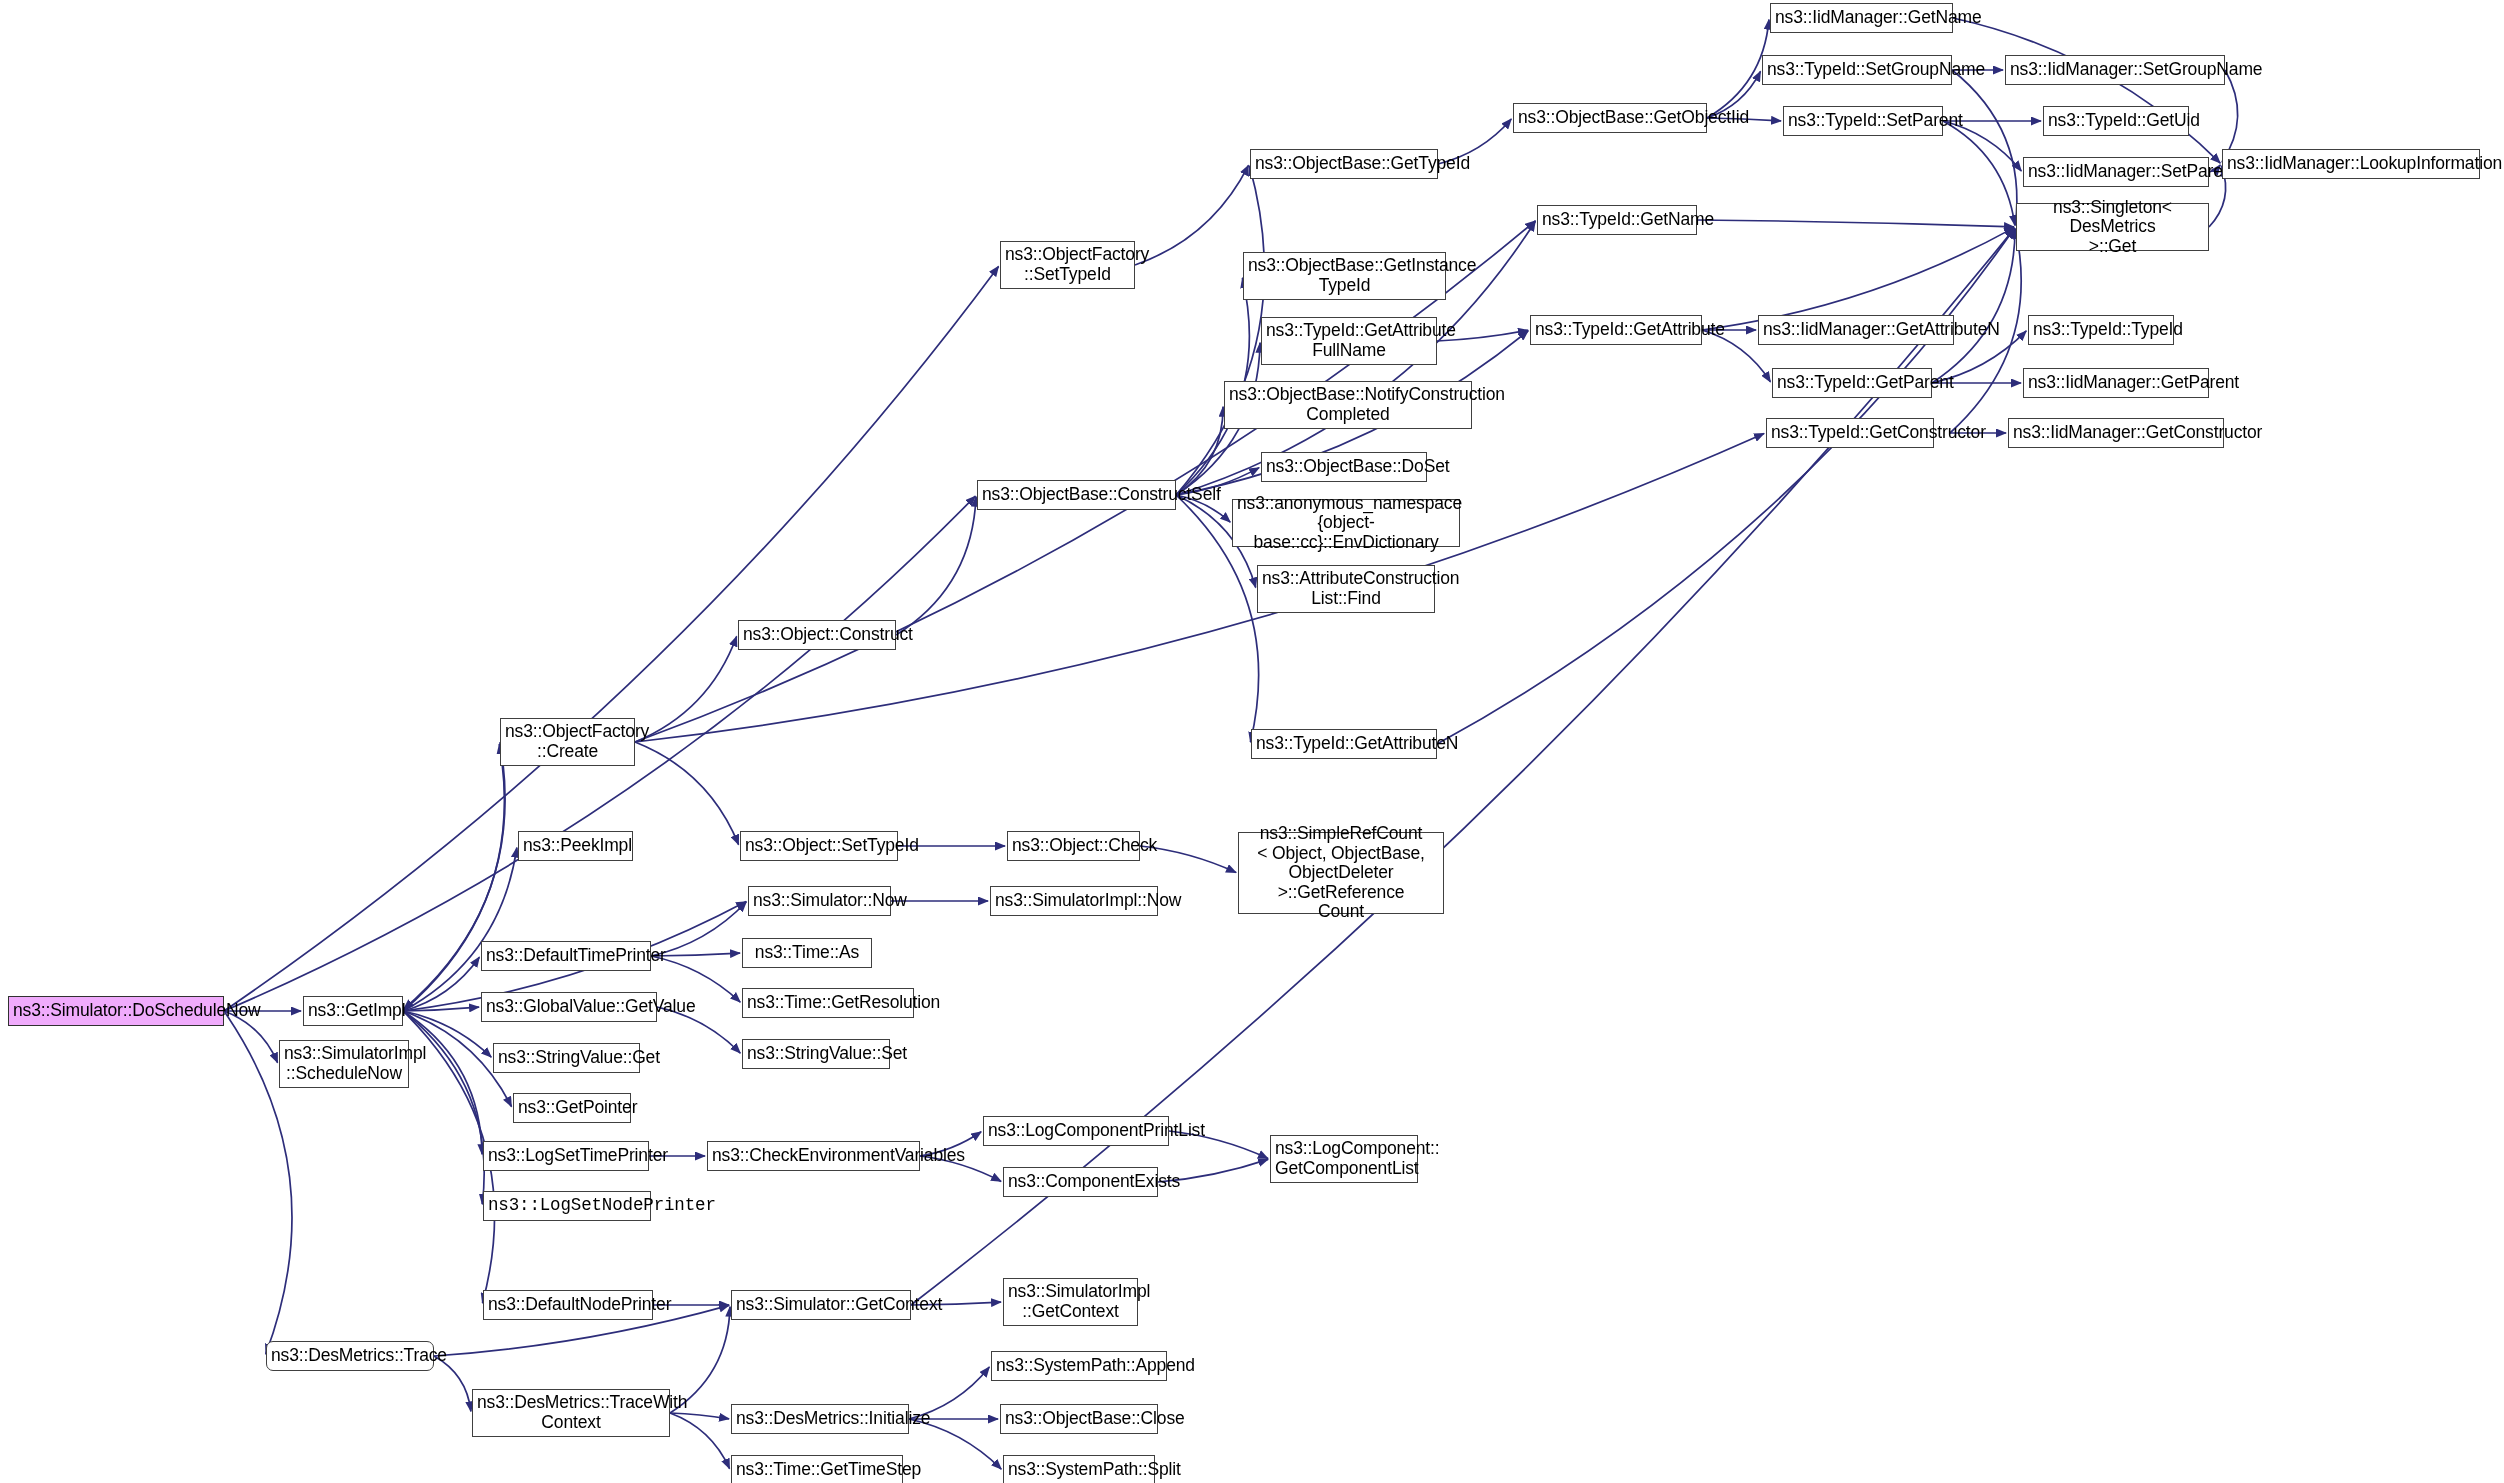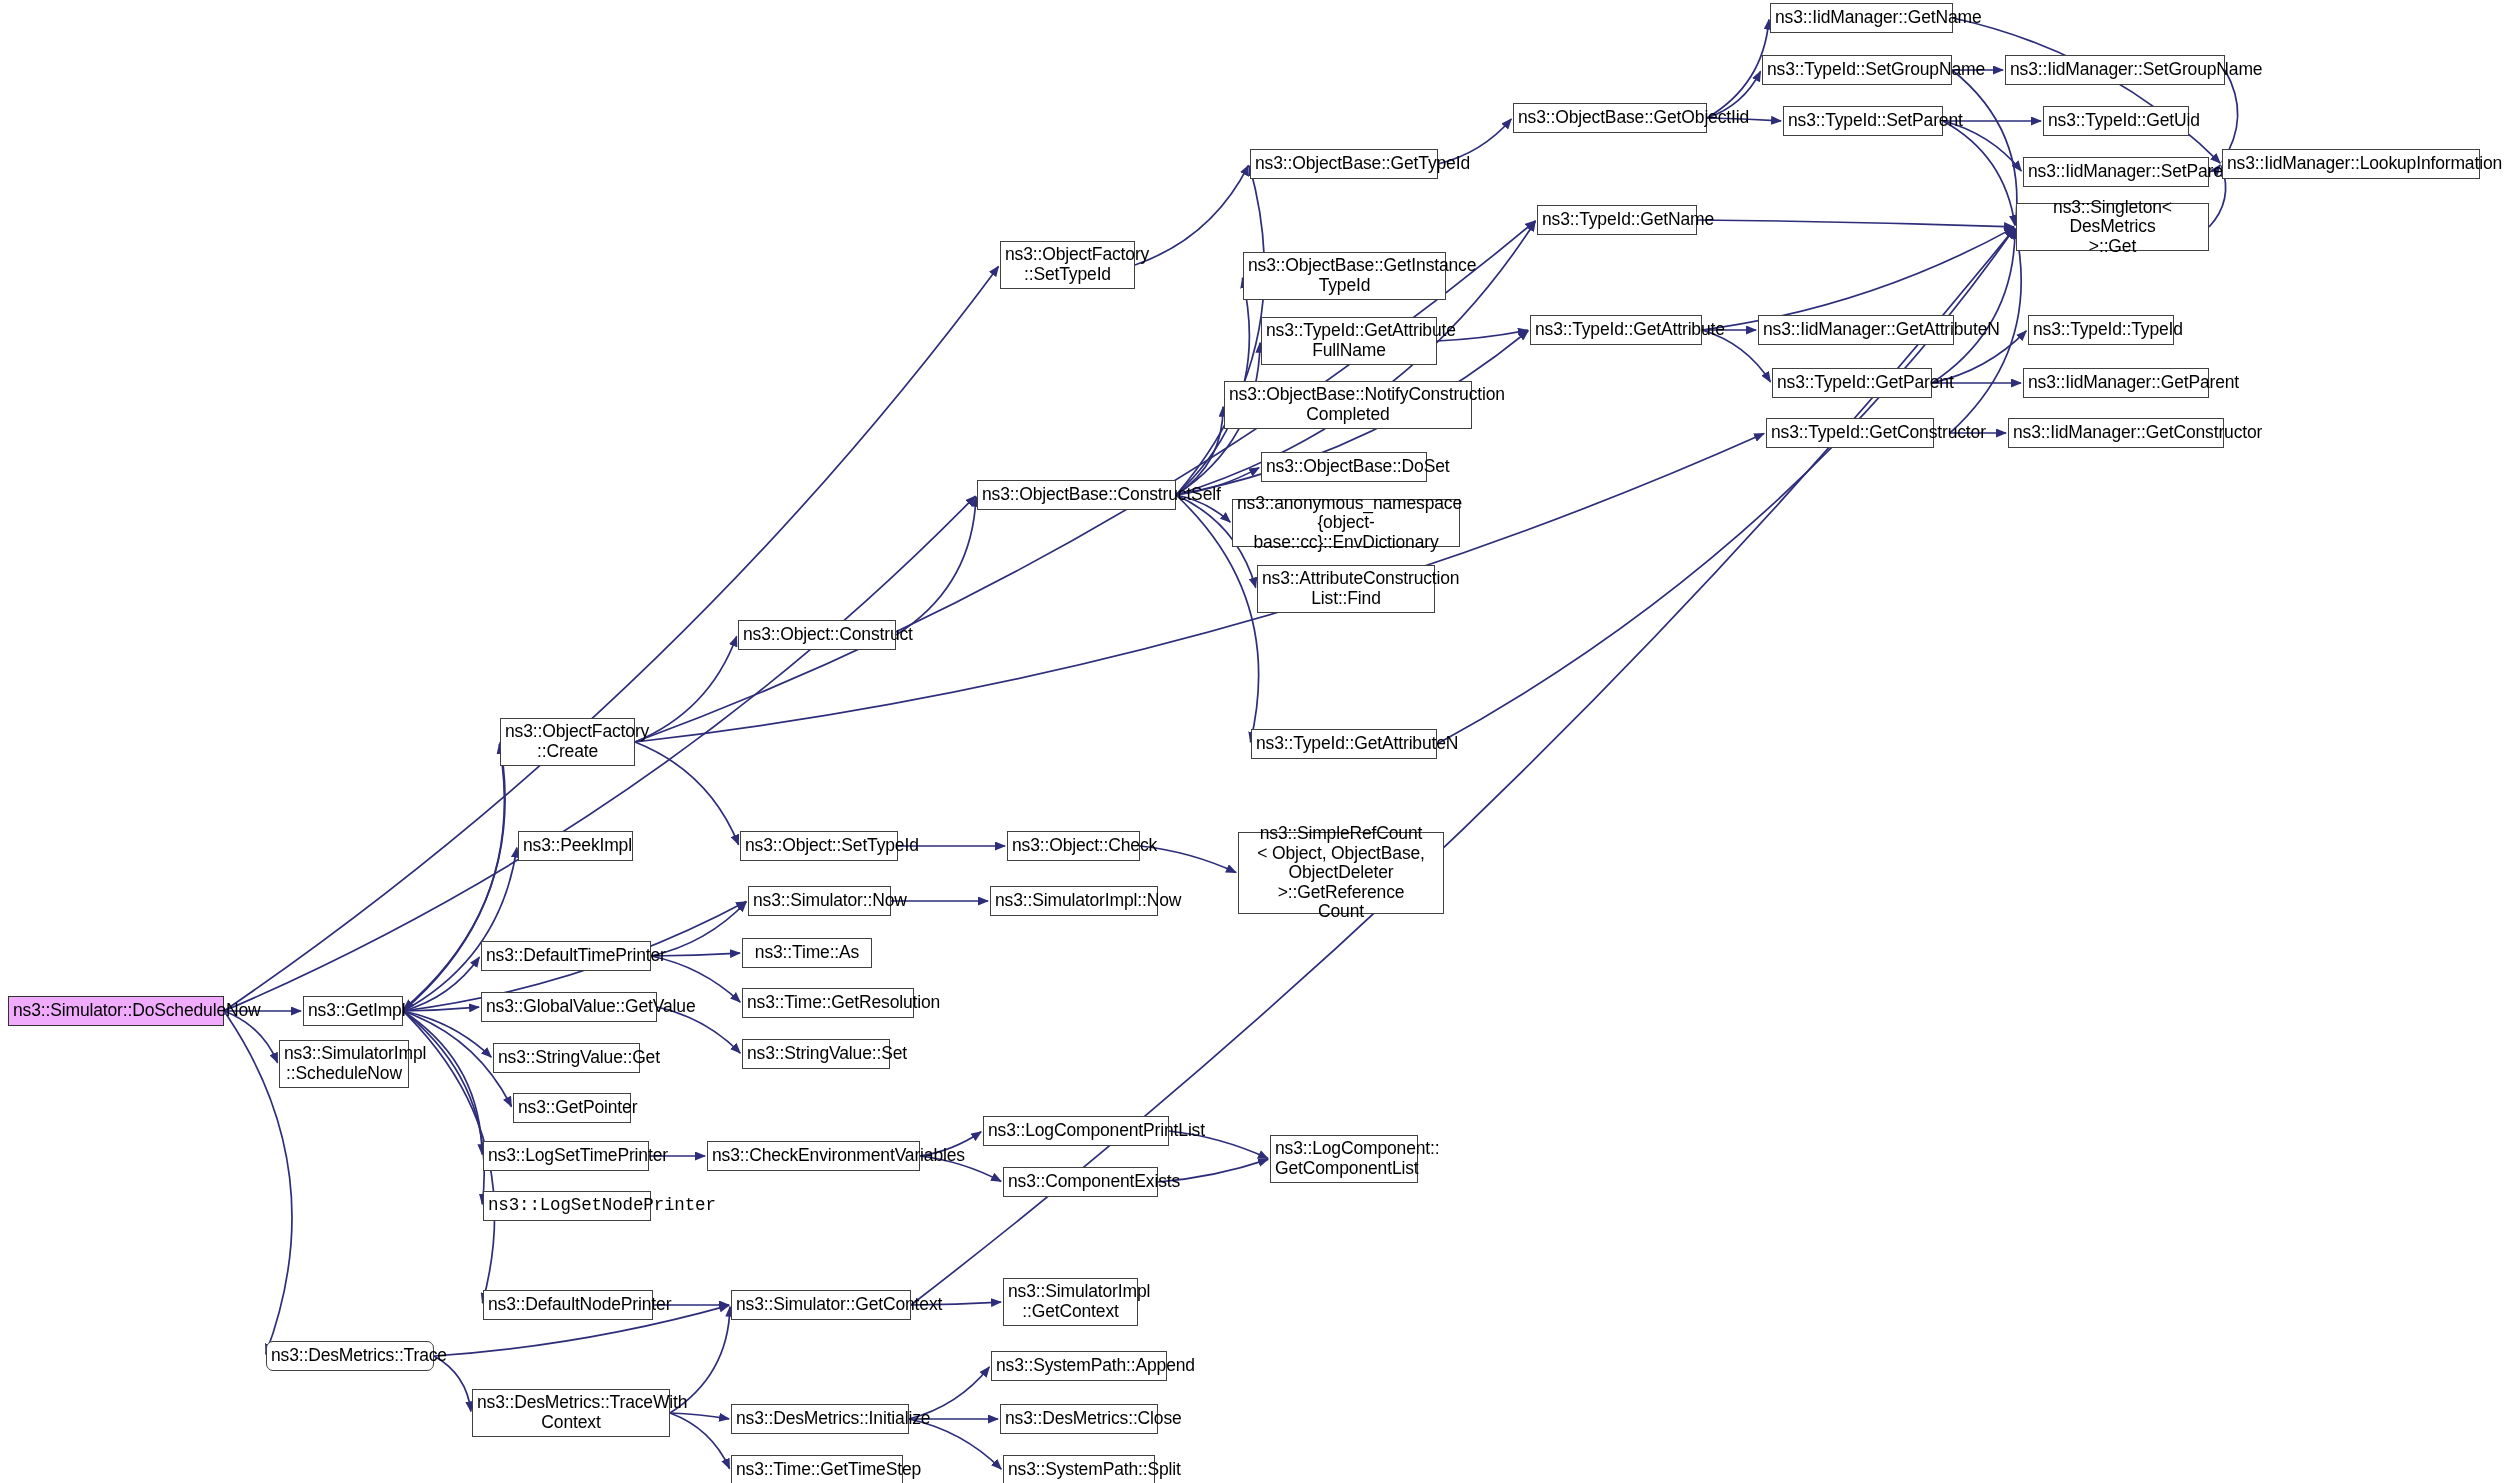--- a/index.html
+++ b/index.html
@@ -172,21 +172,21 @@
 &lt; Object, ObjectBase,
  ObjectDeleter &gt;::GetReference
 Count</span></div>
       <div class="node" style="left: 983px; top: 1116px; width: 186px; height: 30px;"><span class="lbl">ns3::LogComponentPrintList</span></div>
       <div class="node" style="left: 1003px; top: 1167px; width: 155px; height: 30px;"><span class="lbl">ns3::ComponentExists</span></div>
       <div class="node" style="left: 1270px; top: 1135px; width: 148px; height: 48px;"><span class="lbl">ns3::LogComponent::
 GetComponentList</span></div>
       <div class="node" style="left: 1003px; top: 1278px; width: 135px; height: 48px;"><span class="lbl">ns3::SimulatorImpl
 ::GetContext</span></div>
       <div class="node" style="left: 991px; top: 1351px; width: 176px; height: 30px;"><span class="lbl">ns3::SystemPath::Append</span></div>
-      <div class="node" style="left: 1000px; top: 1404px; width: 158px; height: 30px;"><span class="lbl">ns3::DesMetrics::Close</span></div>
+      <div class="node" style="left: 1000px; top: 1404px; width: 158px; height: 30px;"><span class="lbl">ns3::ObjectBase::Close</span></div>
       <div class="node" style="left: 1003px; top: 1455px; width: 152px; height: 30px;"><span class="lbl">ns3::SystemPath::Split</span></div>
       <div class="node" style="left: 1513px; top: 103px; width: 194px; height: 30px;"><span class="lbl">ns3::ObjectBase::GetObjectIid</span></div>
       <div class="node" style="left: 1537px; top: 205px; width: 160px; height: 30px;"><span class="lbl">ns3::TypeId::GetName</span></div>
       <div class="node" style="left: 1530px; top: 315px; width: 172px; height: 30px;"><span class="lbl">ns3::TypeId::GetAttribute</span></div>
       <div class="node" style="left: 1772px; top: 368px; width: 160px; height: 30px;"><span class="lbl">ns3::TypeId::GetParent</span></div>
       <div class="node" style="left: 1766px; top: 418px; width: 168px; height: 30px;"><span class="lbl">ns3::TypeId::GetConstructor</span></div>
       <div class="node" style="left: 1770px; top: 3px; width: 183px; height: 30px;"><span class="lbl">ns3::IidManager::GetName</span></div>
       <div class="node" style="left: 1762px; top: 55px; width: 190px; height: 30px;"><span class="lbl">ns3::TypeId::SetGroupName</span></div>
       <div class="node" style="left: 1783px; top: 106px; width: 160px; height: 30px;"><span class="lbl">ns3::TypeId::SetParent</span></div>
       <div class="node" style="left: 2005px; top: 55px; width: 220px; height: 30px;"><span class="lbl">ns3::IidManager::SetGroupName</span></div>

